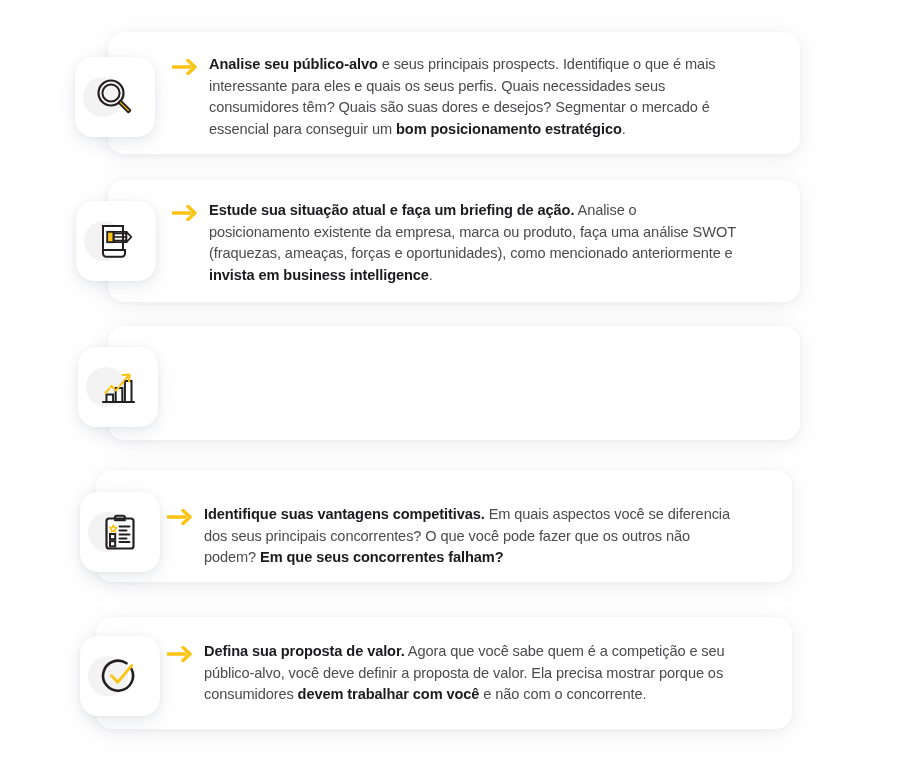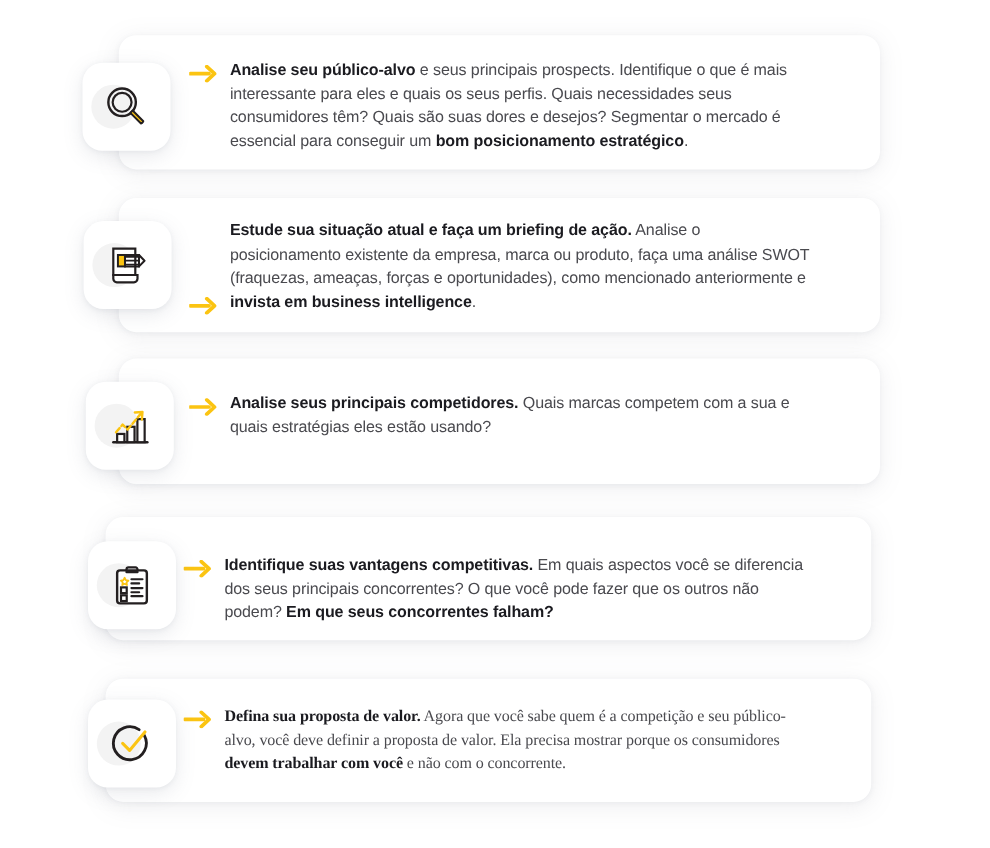--- a/index.html
+++ b/index.html
@@ -96,33 +96,33 @@
     font-weight: 700;
   }
 
   
   #card-1 { left: 108px; top: 32px;  width: 692px; height: 122px; }
   #tile-1 { left: 75px;  top: 57px; }
   #body-1 { left: 172px; top: 54px;  width: 556px; }
 
   #card-2 { left: 108px; top: 180px; width: 692px; height: 122px; }
   #tile-2 { left: 76px;  top: 201px; }
-  #body-2 { left: 172px; top: 200px; width: 566px; align-items: flex-end; }
+  #body-2 { left: 172px; top: 200px; width: 566px; }
 
   #card-3 { left: 108px; top: 326px; width: 692px; height: 114px; }
   #tile-3 { left: 78px;  top: 347px; }
   #body-3 { left: 172px; top: 357px; width: 566px; }
 
   #card-4 { left: 96px;  top: 470px; width: 696px; height: 112px; }
   #tile-4 { left: 80px;  top: 492px; }
   #body-4 { left: 167px; top: 504px; width: 572px; }
 
   #card-5 { left: 96px;  top: 617px; width: 696px; height: 112px; }
   #tile-5 { left: 80px;  top: 636px; }
-  #body-5 { left: 167px; top: 641px; width: 572px; font-family: Liberation Serif, serif; }
+  #body-5 { left: 167px; top: 641px; width: 572px; }
 </style>
 </head>
 <body>
 
 <div class="steps-list">
 
   <div class="step-card" id="card-1"></div>
 
   <div class="icon-tile" id="tile-1">
     <span class="blob"></span>
@@ -184,29 +184,20 @@
         <path d="M9 39 H40" stroke="#231f20" stroke-width="2.2" stroke-linecap="round"></path>
         <rect x="12.5" y="31.5" width="6.6" height="7.5" stroke="#231f20" stroke-width="2" fill="#fff"></rect>
         <rect x="21.7" y="25" width="6.6" height="14" stroke="#231f20" stroke-width="2" fill="#fff"></rect>
         <rect x="30.9" y="18" width="6.6" height="21" stroke="#231f20" stroke-width="2" fill="#fff"></rect>
         <path d="M11.5 30 L17.5 23 L22 27.5 L34.5 12.5" stroke="#fbc412" stroke-width="2.2" stroke-linecap="round" stroke-linejoin="round" fill="none" stroke-dasharray="5 2.5"></path>
         <path d="M28.6 12 L35.5 11.5 L35 18.4" stroke="#fbc412" stroke-width="2.2" stroke-linecap="round" stroke-linejoin="round" fill="none"></path>
       </svg>
     </span>
   </div>
 
-  <div class="step-body" id="body-3">
-    <span class="arrow-icon">
-      <svg width="26" height="16" viewBox="0 0 26 16" fill="none">
-        <path d="M1 8 H18" stroke="#fbc412" stroke-width="3.4" stroke-linecap="round"></path>
-        <path d="M16 1.5 L23 8 L16 14.5" stroke="#fbc412" stroke-width="3.4" stroke-linecap="round" stroke-linejoin="round" fill="none"></path>
-      </svg>
-    </span>
-    <p class="step-text"><b>Analise seus principais competidores.</b><span> Quais marcas competem com a sua e quais estratégias eles estão usando?</span><b></b><span></span></p>
-  </div>
 
   <div class="step-card" id="card-4"></div>
 
   <div class="icon-tile" id="tile-4">
     <span class="blob"></span>
     <span>
       <svg width="48" height="48" viewBox="0 0 48 48" fill="none">
         <rect x="10.5" y="10.5" width="27" height="30" rx="2.6" stroke="#231f20" stroke-width="2.2" fill="#fff"></rect>
         <path d="M19 10.5 V9.6 A1.8 1.8 0 0 1 20.8 7.8 H27.2
                  A1.8 1.8 0 0 1 29 9.6 V10.5 Z" stroke="#231f20" stroke-width="2" fill="#fff"></path>

